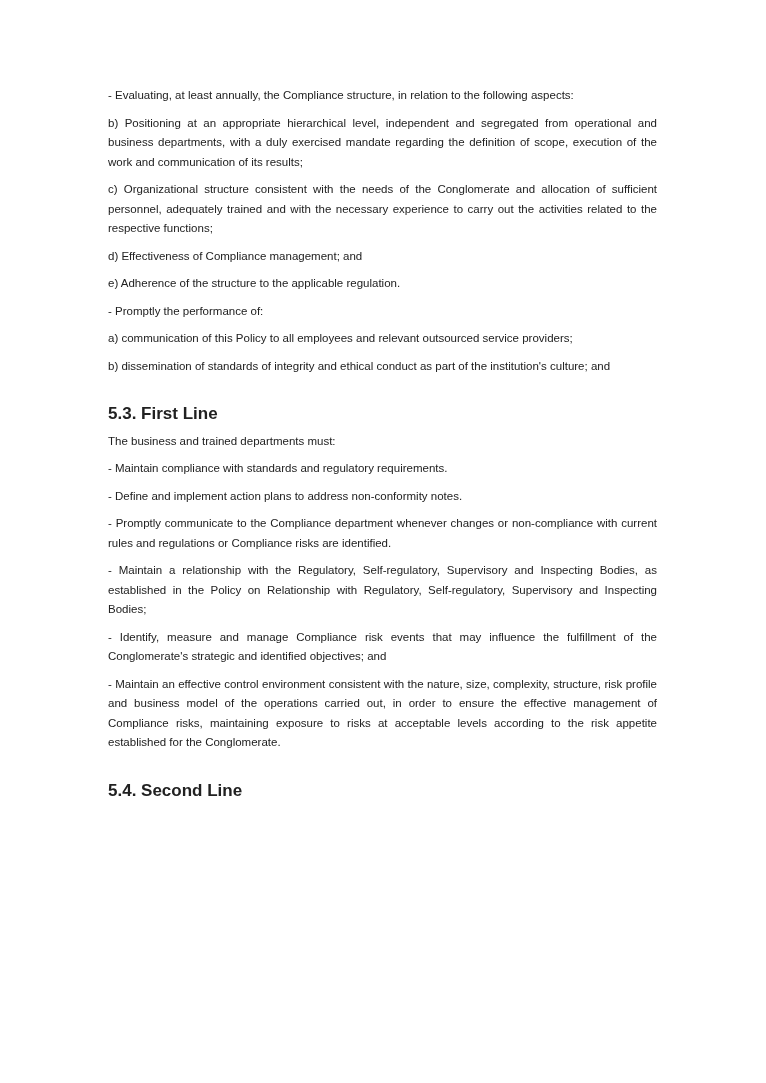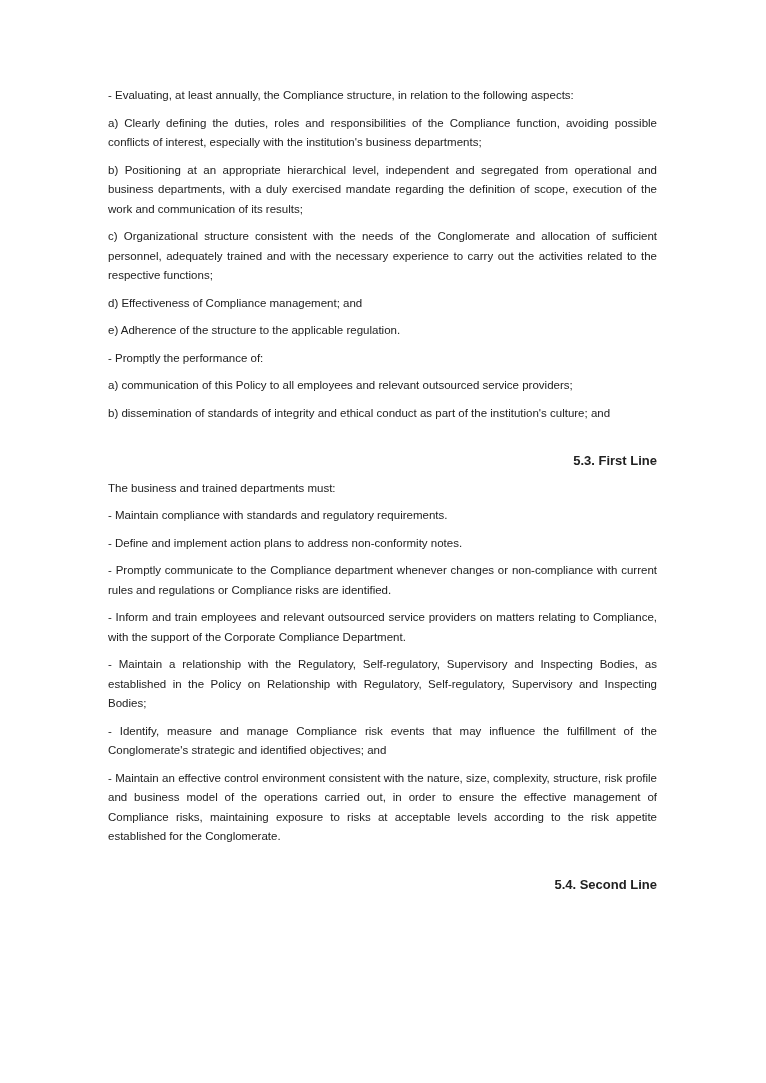--- a/index.html
+++ b/index.html
@@ -23,45 +23,43 @@
     color: #212121;
   }
   .content p {
     font-size: 11.5px;
     line-height: 19.5px;
     text-align: justify;
     margin: 0 0 8px 0;
     font-weight: normal;
   }
   .content h2 {
-    font-size: 13px;
+    font-size: 17px;
     line-height: 19.5px;
     font-weight: bold;
     margin: 28px 0 8px 0;
-    text-align: right;
+    text-align: left;
   }
 </style>
 </head>
 <body>
 
 <div class="page">
   <div class="content">
     <p>- Evaluating, at least annually, the Compliance structure, in relation to the following aspects:</p>
-    <p>a) Clearly defining the duties, roles and responsibilities of the Compliance function, avoiding possible conflicts of interest, especially with the institution's business departments;</p>
     <p>b) Positioning at an appropriate hierarchical level, independent and segregated from operational and business departments, with a duly exercised mandate regarding the definition of scope, execution of the work and communication of its results;</p>
     <p>c) Organizational structure consistent with the needs of the Conglomerate and allocation of sufficient personnel, adequately trained and with the necessary experience to carry out the activities related to the respective functions;</p>
     <p>d) Effectiveness of Compliance management; and</p>
     <p>e) Adherence of the structure to the applicable regulation.</p>
     <p>- Promptly the performance of:</p>
     <p>a) communication of this Policy to all employees and relevant outsourced service providers;</p>
     <p>b) dissemination of standards of integrity and ethical conduct as part of the institution's culture; and</p>
     <h2>5.3. First Line</h2>
     <p>The business and trained departments must:</p>
     <p>- Maintain compliance with standards and regulatory requirements.</p>
     <p>- Define and implement action plans to address non-conformity notes.</p>
     <p>- Promptly communicate to the Compliance department whenever changes or non-compliance with current rules and regulations or Compliance risks are identified.</p>
-    <p>- Inform and train employees and relevant outsourced service providers on matters relating to Compliance, with the support of the Corporate Compliance Department.</p>
     <p>- Maintain a relationship with the Regulatory, Self-regulatory, Supervisory and Inspecting Bodies, as established in the Policy on Relationship with Regulatory, Self-regulatory, Supervisory and Inspecting Bodies;</p>
     <p>- Identify, measure and manage Compliance risk events that may influence the fulfillment of the Conglomerate's strategic and identified objectives; and</p>
     <p>- Maintain an effective control environment consistent with the nature, size, complexity, structure, risk profile and business model of the operations carried out, in order to ensure the effective management of Compliance risks, maintaining exposure to risks at acceptable levels according to the risk appetite established for the Conglomerate.</p>
     <h2>5.4. Second Line</h2>
   </div>
 </div>
 
 </body></html>

